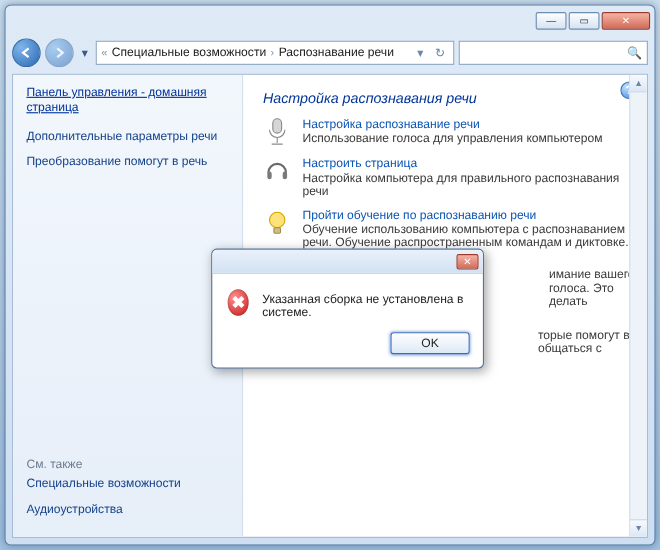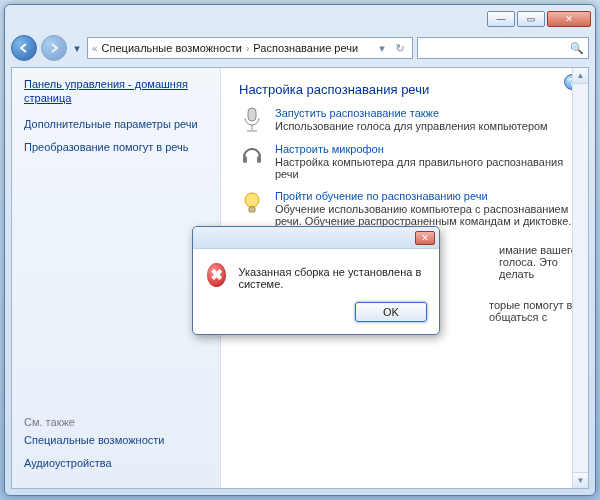--- a/index.html
+++ b/index.html
@@ -105,21 +105,21 @@
   }
   .sidebar .panel-home { color:#003399; text-decoration: underline; margin-bottom: 12px; line-height: 1.25; }
   .sidebar .side-link { margin-bottom: 10px; color:#15428b; line-height: 1.2; }
   .sidebar .spacer { flex:1; }
   .sidebar .see-also-hdr { color:#6d7d91; margin-bottom: 6px; }
   .content {
     flex:1;
     padding: 14px 16px 10px 18px;
     position: relative;
   }
-  .content h1 { font-size: 13px; color:#003399; font-weight: normal; margin: 0 0 10px 0; }
+  .content h1 { font-size: 13px; color:#003399; font-weight: normal; margin: 0 0 10px 0; font-style: italic; }
   .help-q {
     position:absolute; top:6px; right:8px;
     width:16px; height:16px; border-radius:50%;
     background: radial-gradient(circle at 30% 30%, #bfe0ff, #3a86d5);
     color:#fff; font-weight:bold; font-size:11px;
     display:flex; align-items:center; justify-content:center;
     border:1px solid #3a6fae;
   }
   .item { display:flex; gap:10px; margin-bottom: 10px; }
   .item .ico { width:26px; display:flex; justify-content:center; }
@@ -249,35 +249,35 @@
       <div class="item">
         <div class="ico">
           <svg width="22" height="26" viewBox="0 0 22 26">
             <rect x="7" y="1" width="8" height="13" rx="4" fill="#d6d6d6" stroke="#8a8a8a"></rect>
             <path d="M4 11 a7 7 0 0 0 14 0" fill="none" stroke="#8a8a8a"></path>
             <line x1="11" y1="18" x2="11" y2="23" stroke="#8a8a8a"></line>
             <line x1="6" y1="24" x2="16" y2="24" stroke="#8a8a8a"></line>
           </svg>
         </div>
         <div class="txt">
-          <div class="lnk">Запустить распознавание также</div>
+          <div class="lnk">Настройка распознавание речи</div>
           <div class="desc">Использование голоса для управления компьютером</div>
         </div>
       </div>
 
       <div class="item">
         <div class="ico">
           <svg width="24" height="24" viewBox="0 0 24 24">
             <path d="M4 14 a8 8 0 0 1 16 0" fill="none" stroke="#6a6a6a" stroke-width="2"></path>
             <rect x="3" y="13" width="4" height="7" rx="2" fill="#7a7a7a"></rect>
             <rect x="17" y="13" width="4" height="7" rx="2" fill="#7a7a7a"></rect>
           </svg>
         </div>
         <div class="txt">
-          <div class="lnk">Настроить микрофон</div>
+          <div class="lnk">Настроить страница</div>
           <div class="desc">Настройка компьютера для правильного распознавания речи</div>
         </div>
       </div>
 
       <div class="item">
         <div class="ico">
           <svg width="22" height="26" viewBox="0 0 22 26">
             <circle cx="11" cy="10" r="7" fill="#ffe27a" stroke="#d4a600"></circle>
             <rect x="8" y="17" width="6" height="5" rx="1" fill="#cbbf8a" stroke="#a58a40"></rect>
           </svg>

